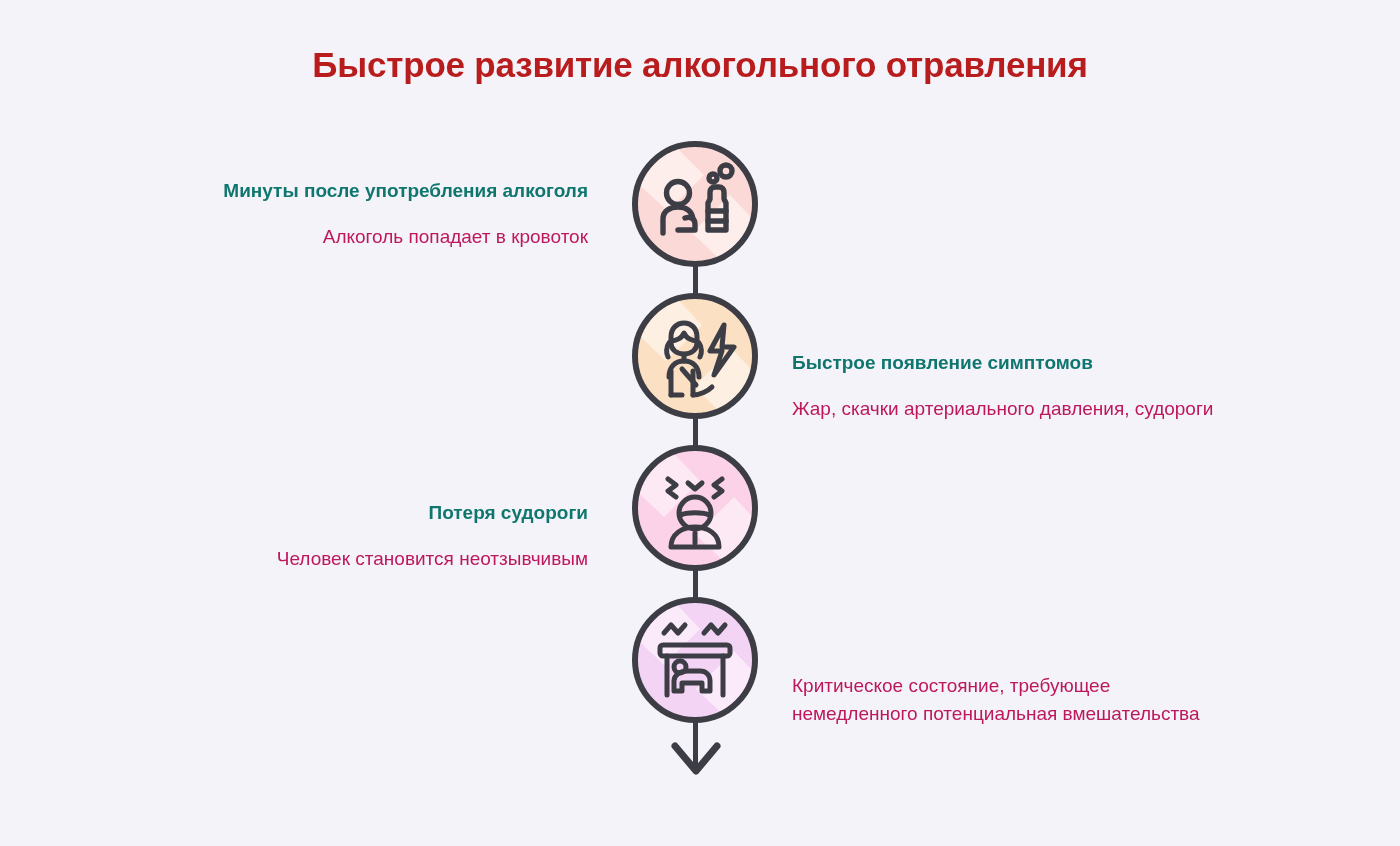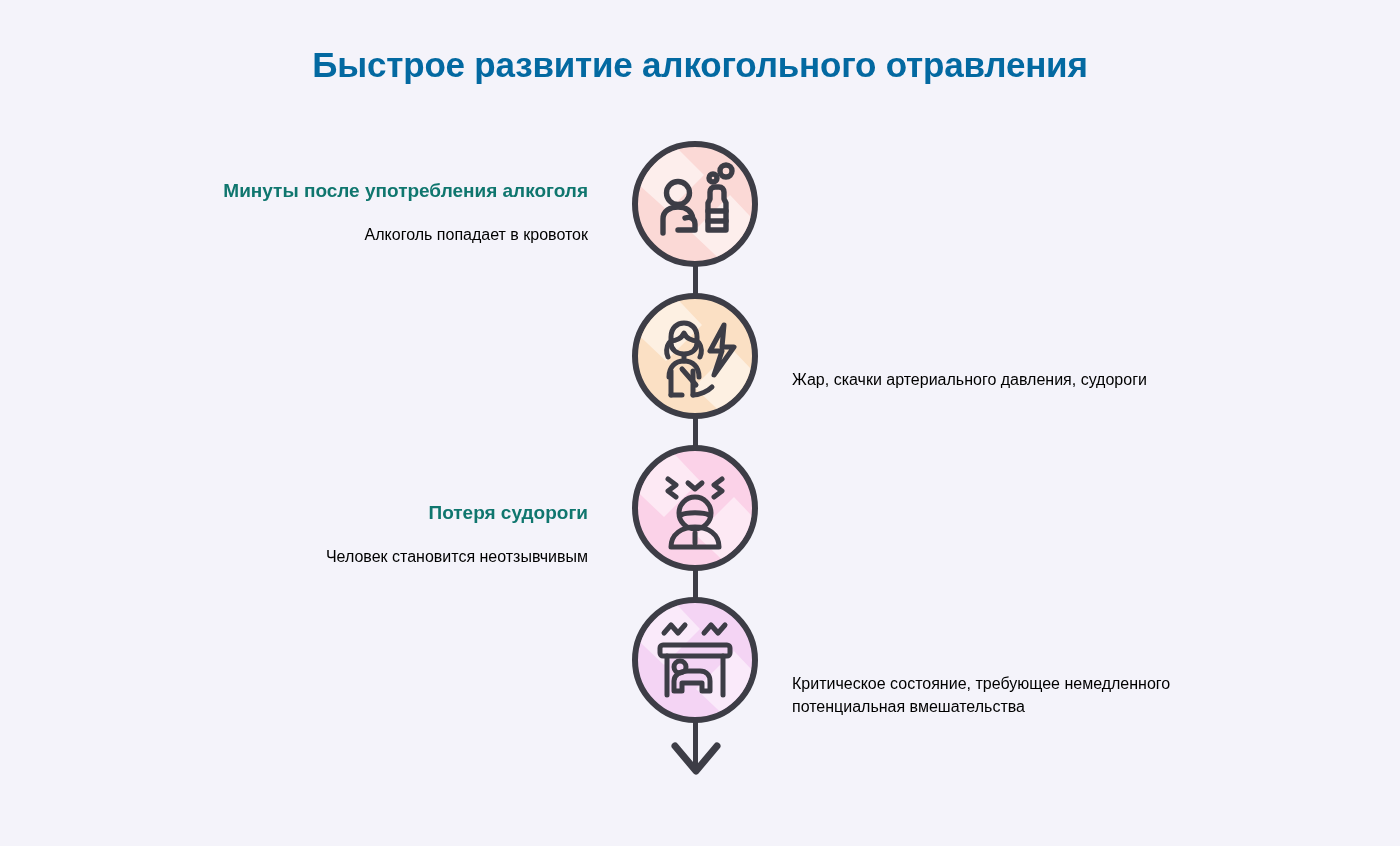--- a/index.html
+++ b/index.html
@@ -20,21 +20,21 @@
   
   .page-title {
     position: absolute;
     left: 0;
     top: 44px;
     width: 1400px;
     text-align: center;
     font-size: 35px;
     font-weight: bold;
     letter-spacing: -0.2px;
-    color: #0369a1;
+    color: #b91c1c;
     line-height: 1.2;
   }
 
   
   .timeline {
     position: absolute;
     left: 0;
     top: 0;
     width: 1400px;
     height: 846px;
@@ -97,23 +97,23 @@
   .step-text.right { text-align: left; }
 
   .step-title {
     font-size: 19px;
     font-weight: bold;
     color: #0f766e;
     line-height: 1.42;
     margin: 0;
   }
   .step-desc {
-    font-size: 16px;
+    font-size: 19px;
     font-weight: normal;
-    color: #000000;
+    color: #be185d;
     line-height: 1.45;
     margin: 18px 0 0 0;
   }
 
   .text-1 { left: 188px; top: 178px; width: 400px; }
   .text-2 { left: 792px; top: 350px; width: 452px; }
   .text-3 { left: 182px; top: 500px; width: 406px; }
   .text-4 { left: 792px; top: 654px; width: 430px; }
 </style>
 </head>
@@ -212,20 +212,21 @@
     </svg>
   </div>
 </div>
 
 <div class="step-text left text-1">
   <p class="step-title">Минуты после употребления алкоголя</p>
   <p class="step-desc">Алкоголь попадает в кровоток</p>
 </div>
 
 <div class="step-text right text-2">
+  <p class="step-title">Быстрое появление симптомов</p>
   <p class="step-desc">Жар, скачки артериального давления, судороги</p>
 </div>
 
 <div class="step-text left text-3">
   <p class="step-title">Потеря судороги</p>
   <p class="step-desc">Человек становится неотзывчивым</p>
 </div>
 
 <div class="step-text right text-4">
   <p class="step-desc">Критическое состояние, требующее немедленного потенциальная вмешательства</p>

